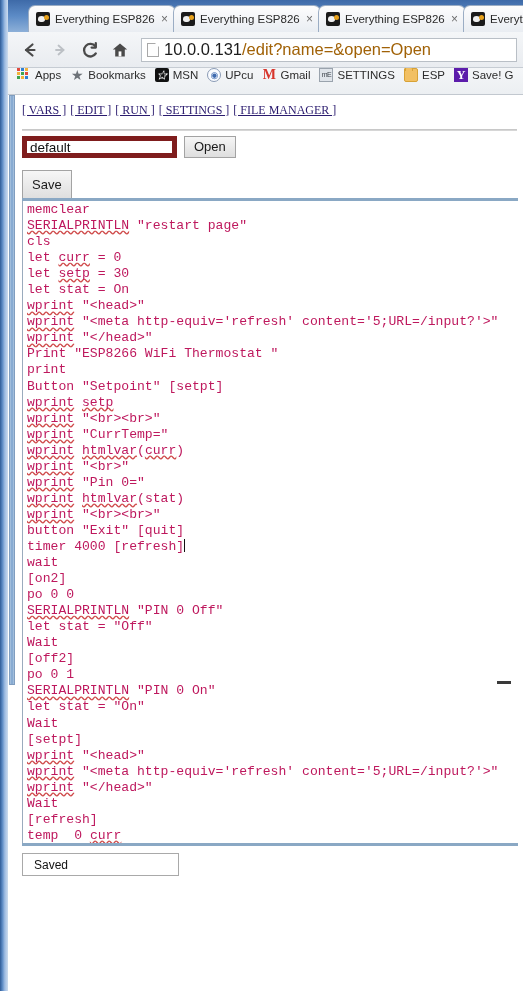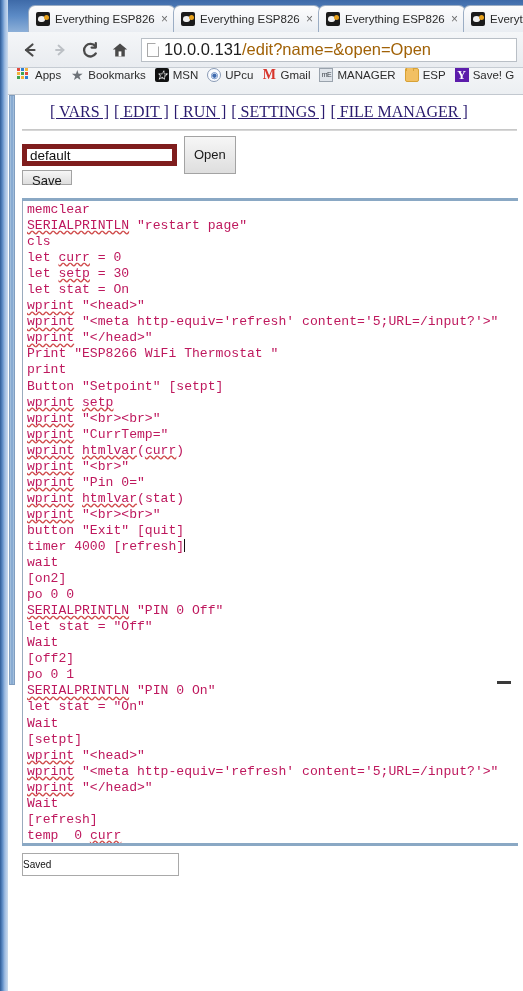--- a/index.html
+++ b/index.html
@@ -153,21 +153,21 @@
   }
   #page-content {
     position:absolute; left:8px; top:0; width:507px; height:896px;
     background:#ffffff;
   }
 
   
   #nav-links {
     position:absolute; left:6px; top:8px;
     font-family:"Liberation Serif", serif;
-    font-size:16px; color:#2a1b6e; white-space:nowrap;margin-left:28px;
+    font-size:12px; color:#2a1b6e; white-space:nowrap;
   }
   #nav-links a {
     color:#2a1b6e; text-decoration:underline; margin-right:1px;
   }
   #page-hr {
     position:absolute; left:6px; top:34px; width:495px; height:2px;
     background:#d6d6d6; border-top:1px solid #c8c8c8;
   }
 
   
@@ -175,29 +175,29 @@
     position:absolute; left:6px; top:41px;
     display:flex; align-items:center;
   }
   #filename-input {
     width:155px; height:22px;
     border:5px solid #7f1d1d; background:#fff;
     font-family:"Liberation Sans", sans-serif; font-size:13.5px; color:#111;
     padding:0 3px;
   }
   .gray-btn {
-    margin-left:7px; height:38px; min-width:44px; padding:0 9px;
+    margin-left:7px; height:22px; min-width:44px; padding:0 9px;
     background:linear-gradient(to bottom,#f6f6f6,#dedede);
     border:1px solid #a3a3a3;
     font-family:"Liberation Sans", sans-serif; font-size:13px; color:#1a1a1a;
     line-height:20px; text-align:center;
   }
   #save-button {
     position:absolute; left:6px; top:75px;
-    height:15px; min-width:44px; padding:0 9px;
+    height:30px; min-width:44px; padding:0 9px;
     background:linear-gradient(to bottom,#f6f6f6,#dedede);
     border:1px solid #a3a3a3;
     font-family:"Liberation Sans", sans-serif; font-size:13px; color:#1a1a1a;
     line-height:20px; 
   }
 
   
   #code-area-wrap {
     position:absolute; left:6px; top:103px; width:496px; height:648px;
     border-top:3px solid #8aa8c4;
@@ -227,22 +227,22 @@
   #resize-handle {
     position:absolute; left:481px; top:586px; width:14px; height:3px;
     background:#3a3a3a;
   }
 
   
   #status-input {
     position:absolute; left:6px; top:758px;
     width:157px; height:23px;
     border:1px solid #a9a9a9; background:#fff;
-    font-family:"Liberation Sans", sans-serif; font-size:10px; color:#111;
-    padding:0 0; line-height:21px;
+    font-family:"Liberation Sans", sans-serif; font-size:12px; color:#111;
+    padding:0 11px; line-height:21px;
   }
 </style>
 </head>
 <body>
 
 <div id="window-frame">
 
   <div id="frame-left-edge"></div>
 
   <div id="tab-strip">
@@ -332,21 +332,21 @@
       <span class="bm-label">UPcu</span>
     </div>
 
     <div class="bm">
       <span class="bmico ico-gmail">M</span>
       <span class="bm-label">Gmail</span>
     </div>
 
     <div class="bm">
       <span class="bmico ico-pic">mE</span>
-      <span class="bm-label">MANAGER</span>
+      <span class="bm-label">SETTINGS</span>
     </div>
 
     <div class="bm">
       <span class="bmico ico-folder"></span>
       <span class="bm-label">ESP</span>
     </div>
 
     <div class="bm">
       <span class="bmico ico-yahoo">Y</span>
       <span class="bm-label">Save! G</span>

